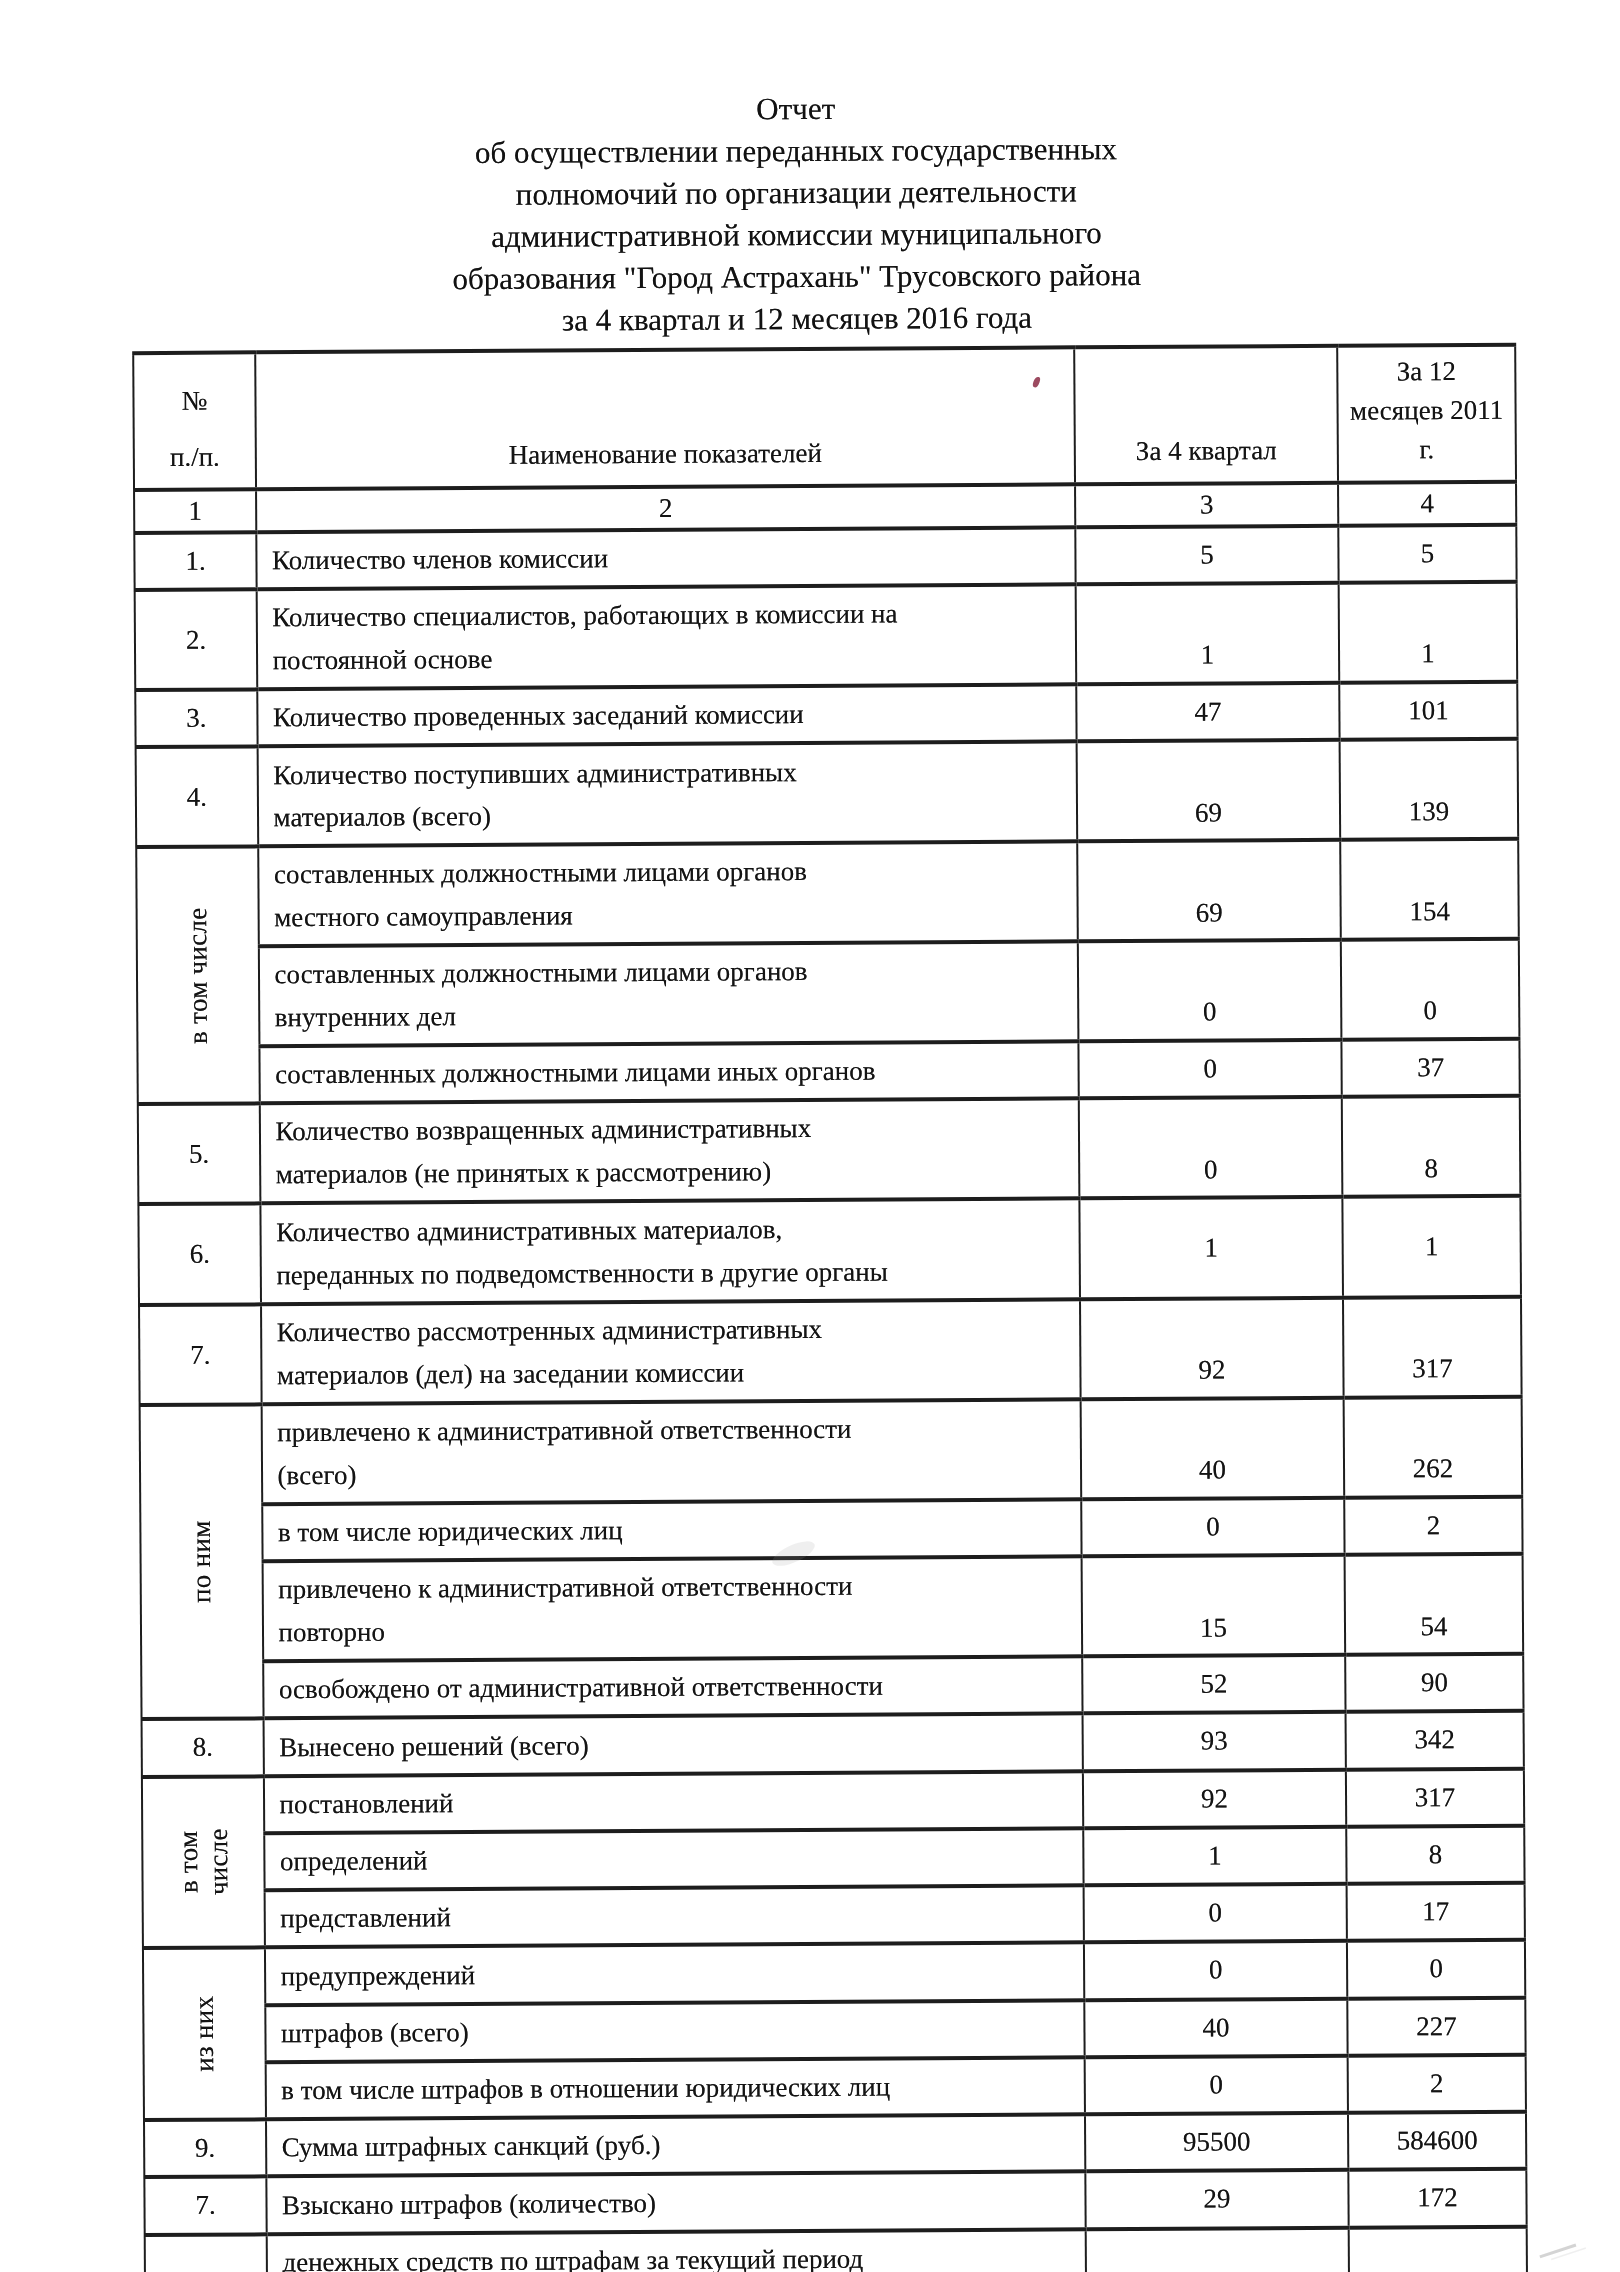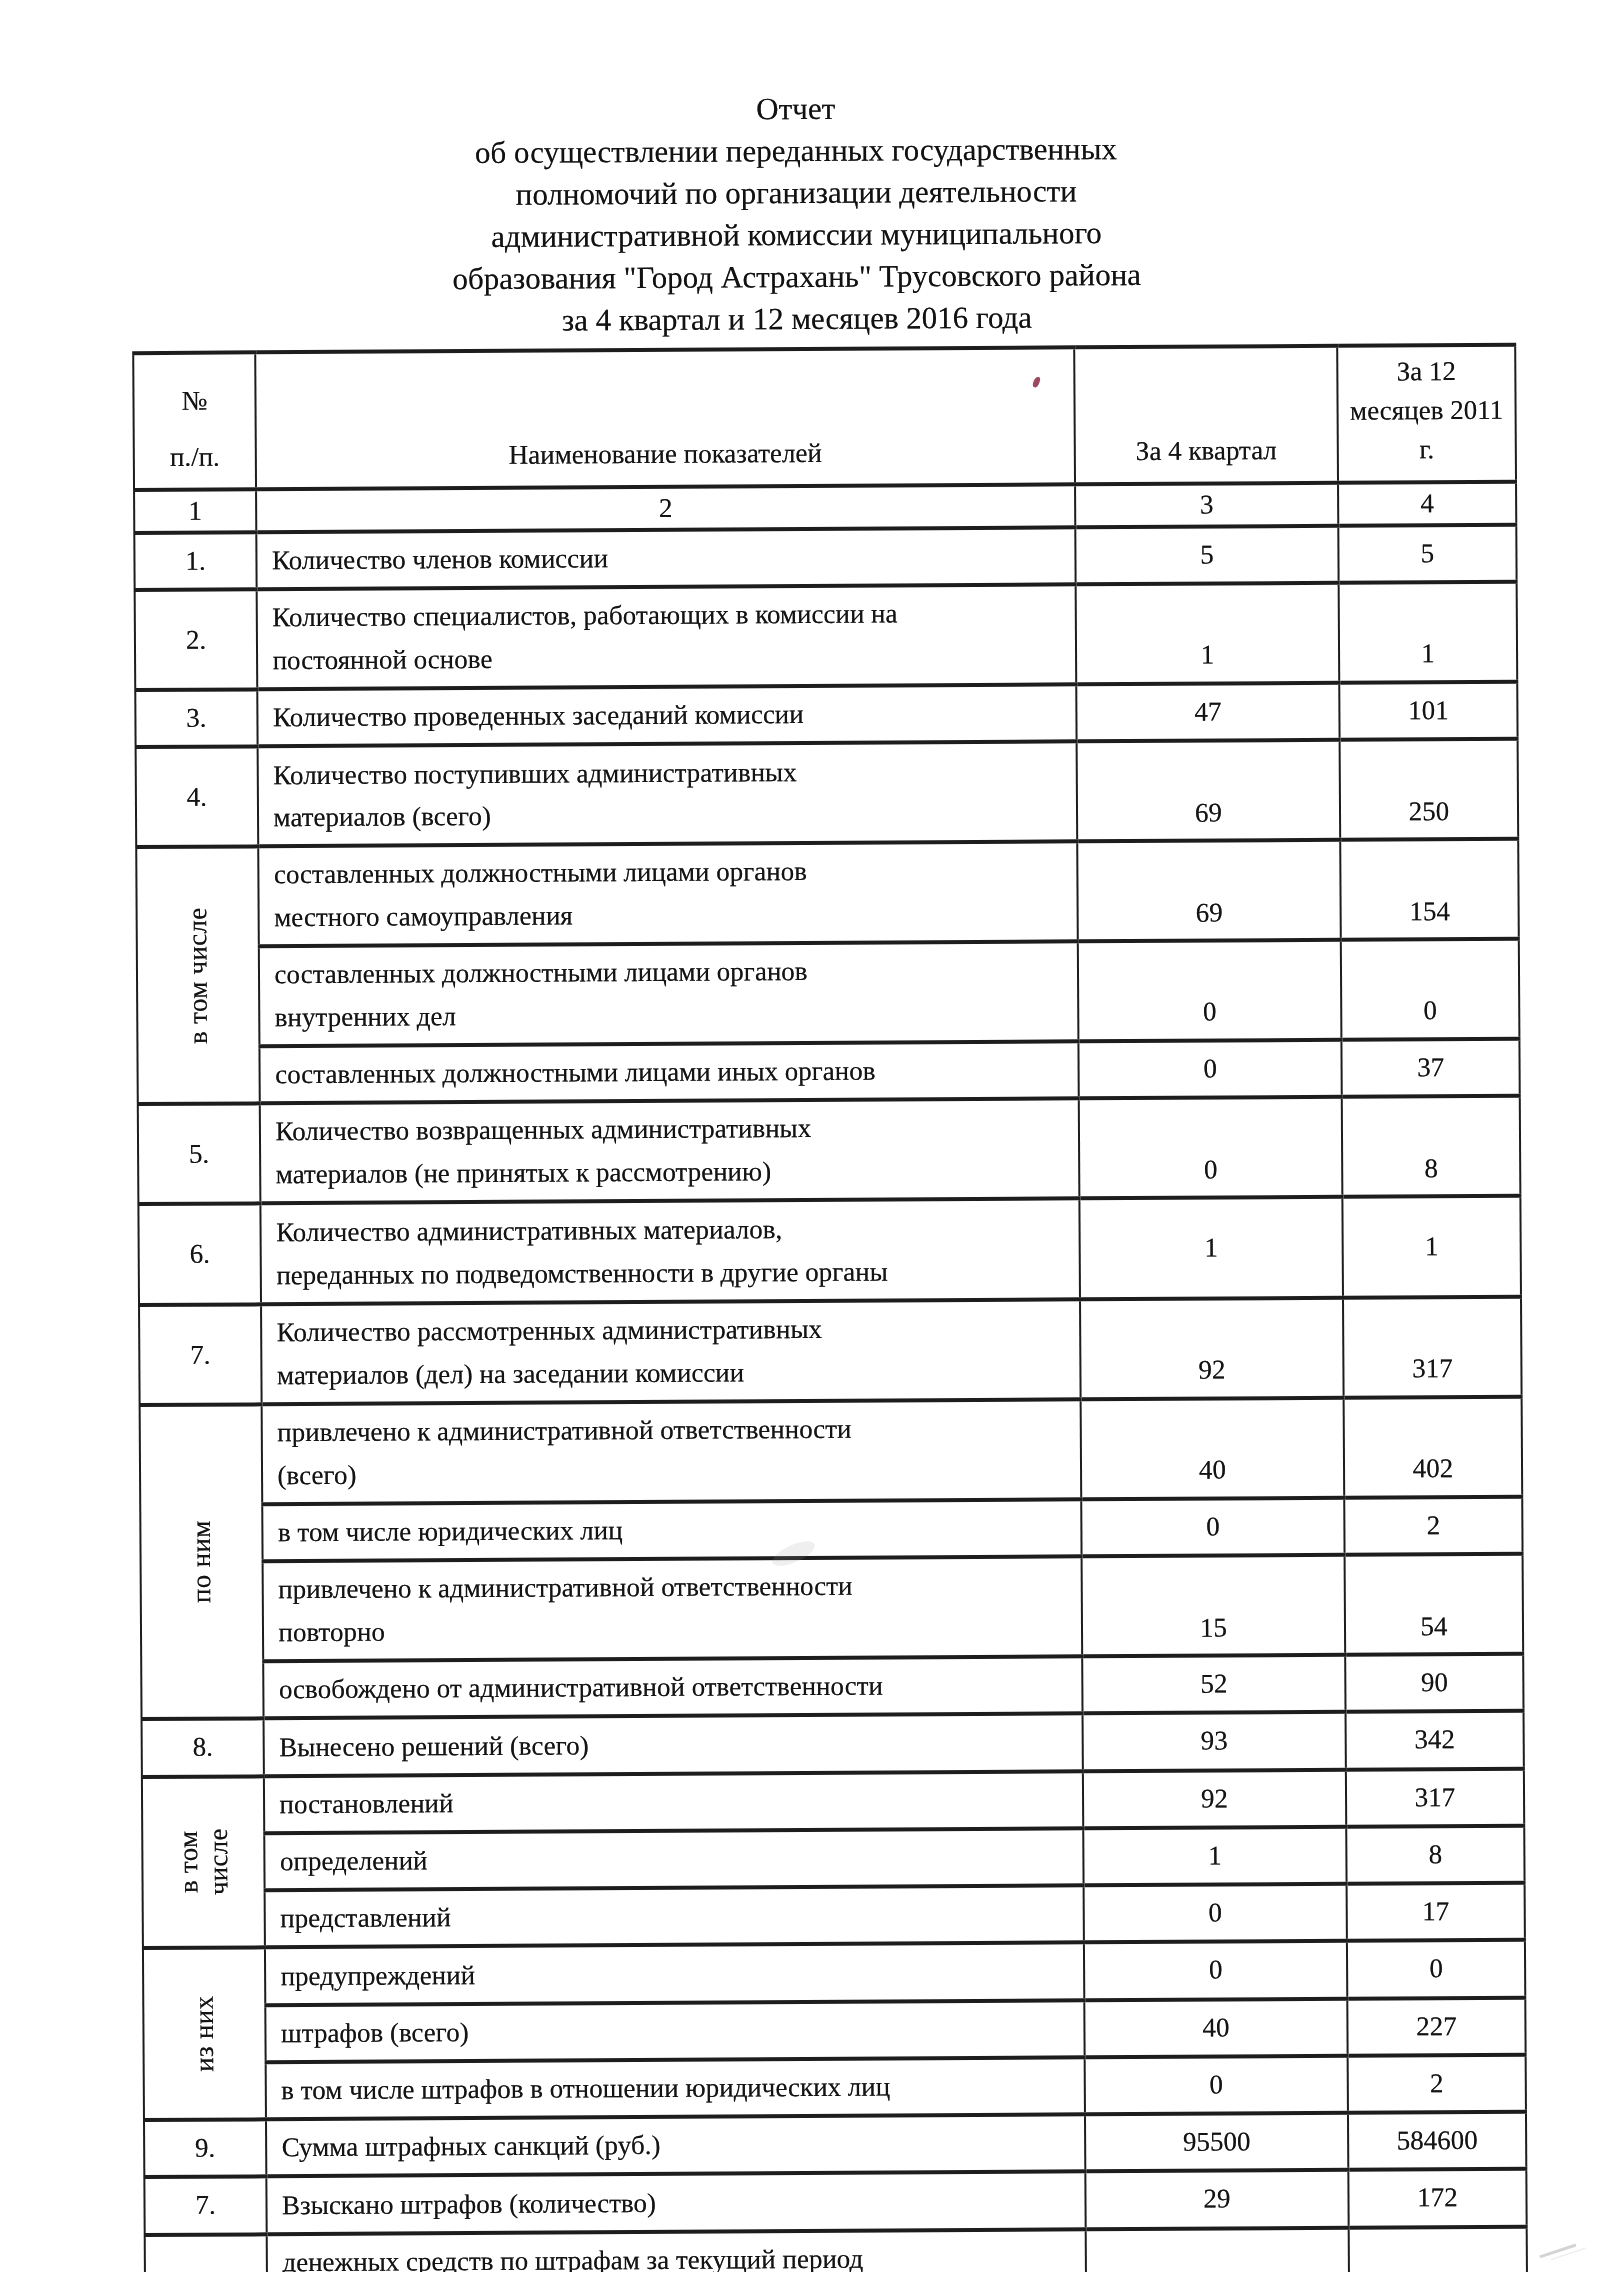--- a/index.html
+++ b/index.html
@@ -176,21 +176,21 @@
       <td class="num">3.</td>
       <td class="name">Количество проведенных заседаний комиссии</td>
       <td class="val">47</td>
       <td class="val">101</td>
     </tr>
 
     <tr style="height:87px">
       <td class="num">4.</td>
       <td class="name">Количество поступивших административных материалов (всего)</td>
       <td class="val vb">69</td>
-      <td class="val vb">250</td>
+      <td class="val vb">139</td>
     </tr>
 
     <tr style="height:85px">
       <td class="gcell" rowspan="3">
         <div class="vlabel">в том числе</div>
       </td>
       <td class="name">составленных должностными лицами органов местного самоуправления</td>
       <td class="val vb">69</td>
       <td class="val vb">154</td>
     </tr>
@@ -227,21 +227,21 @@
       <td class="val vb">92</td>
       <td class="val vb">317</td>
     </tr>
 
     <tr style="height:92px">
       <td class="gcell" rowspan="4">
         <div class="vlabel">по ним</div>
       </td>
       <td class="name">привлечено к административной ответственности (всего)</td>
       <td class="val vb">40</td>
-      <td class="val vb">402</td>
+      <td class="val vb">262</td>
     </tr>
 
     <tr style="height:41px">
       <td class="name">в том числе юридических лиц</td>
       <td class="val">0</td>
       <td class="val">2</td>
     </tr>
 
     <tr style="height:85px">
       <td class="name">привлечено к административной ответственности повторно</td>

